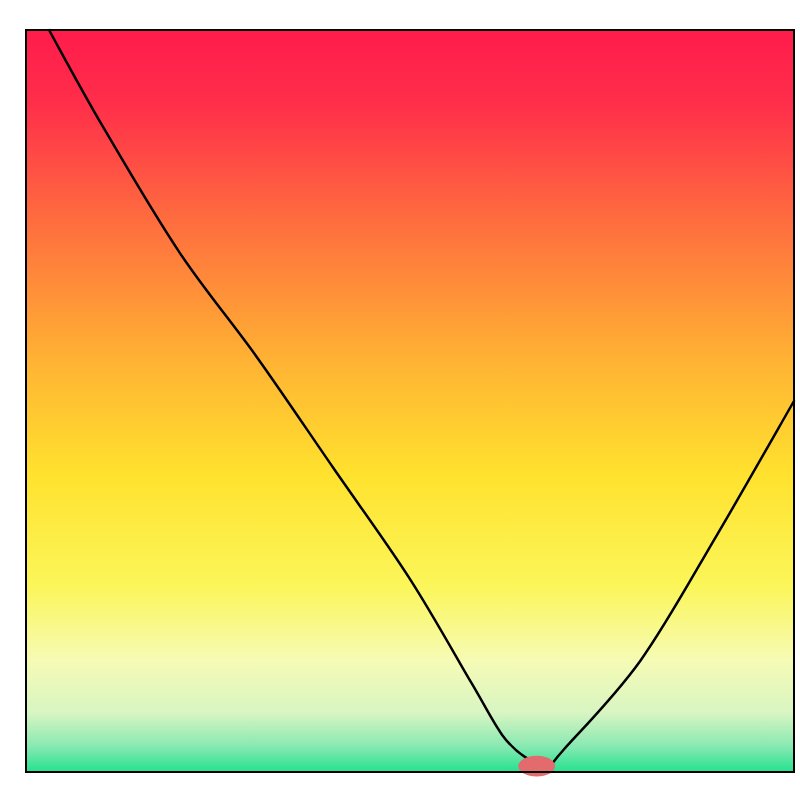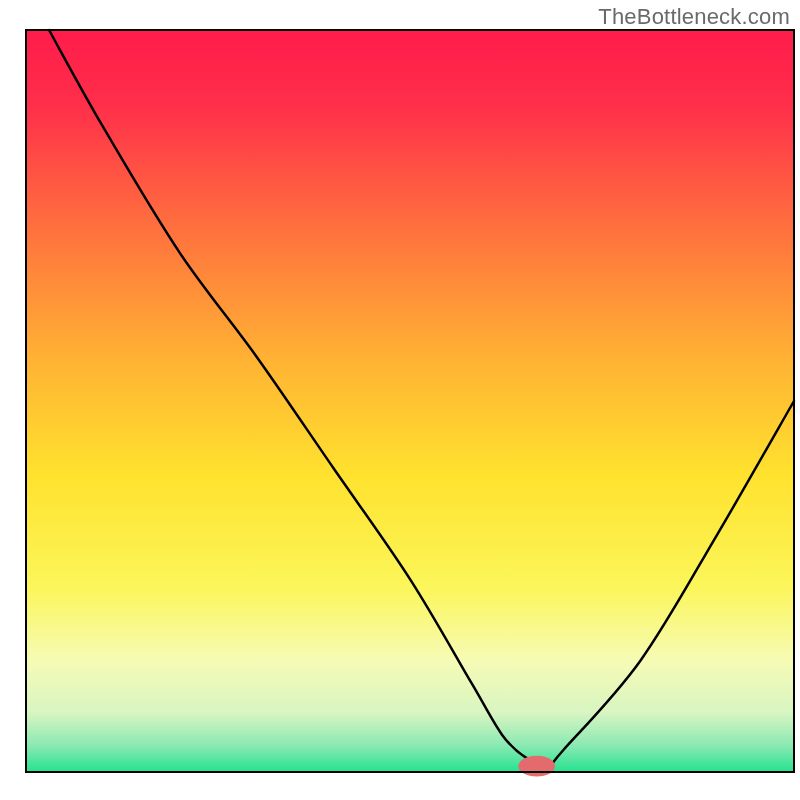--- a/index.html
+++ b/index.html
@@ -26,21 +26,20 @@
     z-index: 5;
   }
   svg {
     display: block;
   }
 </style>
 </head>
 <body>
 
 <div class="wrap">
-  <div class="watermark">TheBottleneck.com</div>
 
   <svg id="chart-svg" width="800" height="800" viewBox="0 0 800 800">
     <defs>
       <linearGradient id="bg-grad" x1="0" y1="0" x2="0" y2="1">
           <stop offset="0%" stop-color="#ff1c4b"></stop>
           <stop offset="10%" stop-color="#ff2e4a"></stop>
           <stop offset="25%" stop-color="#ff6a3f"></stop>
           <stop offset="45%" stop-color="#ffb433"></stop>
           <stop offset="60%" stop-color="#ffe22e"></stop>
           <stop offset="75%" stop-color="#fbf65a"></stop>

